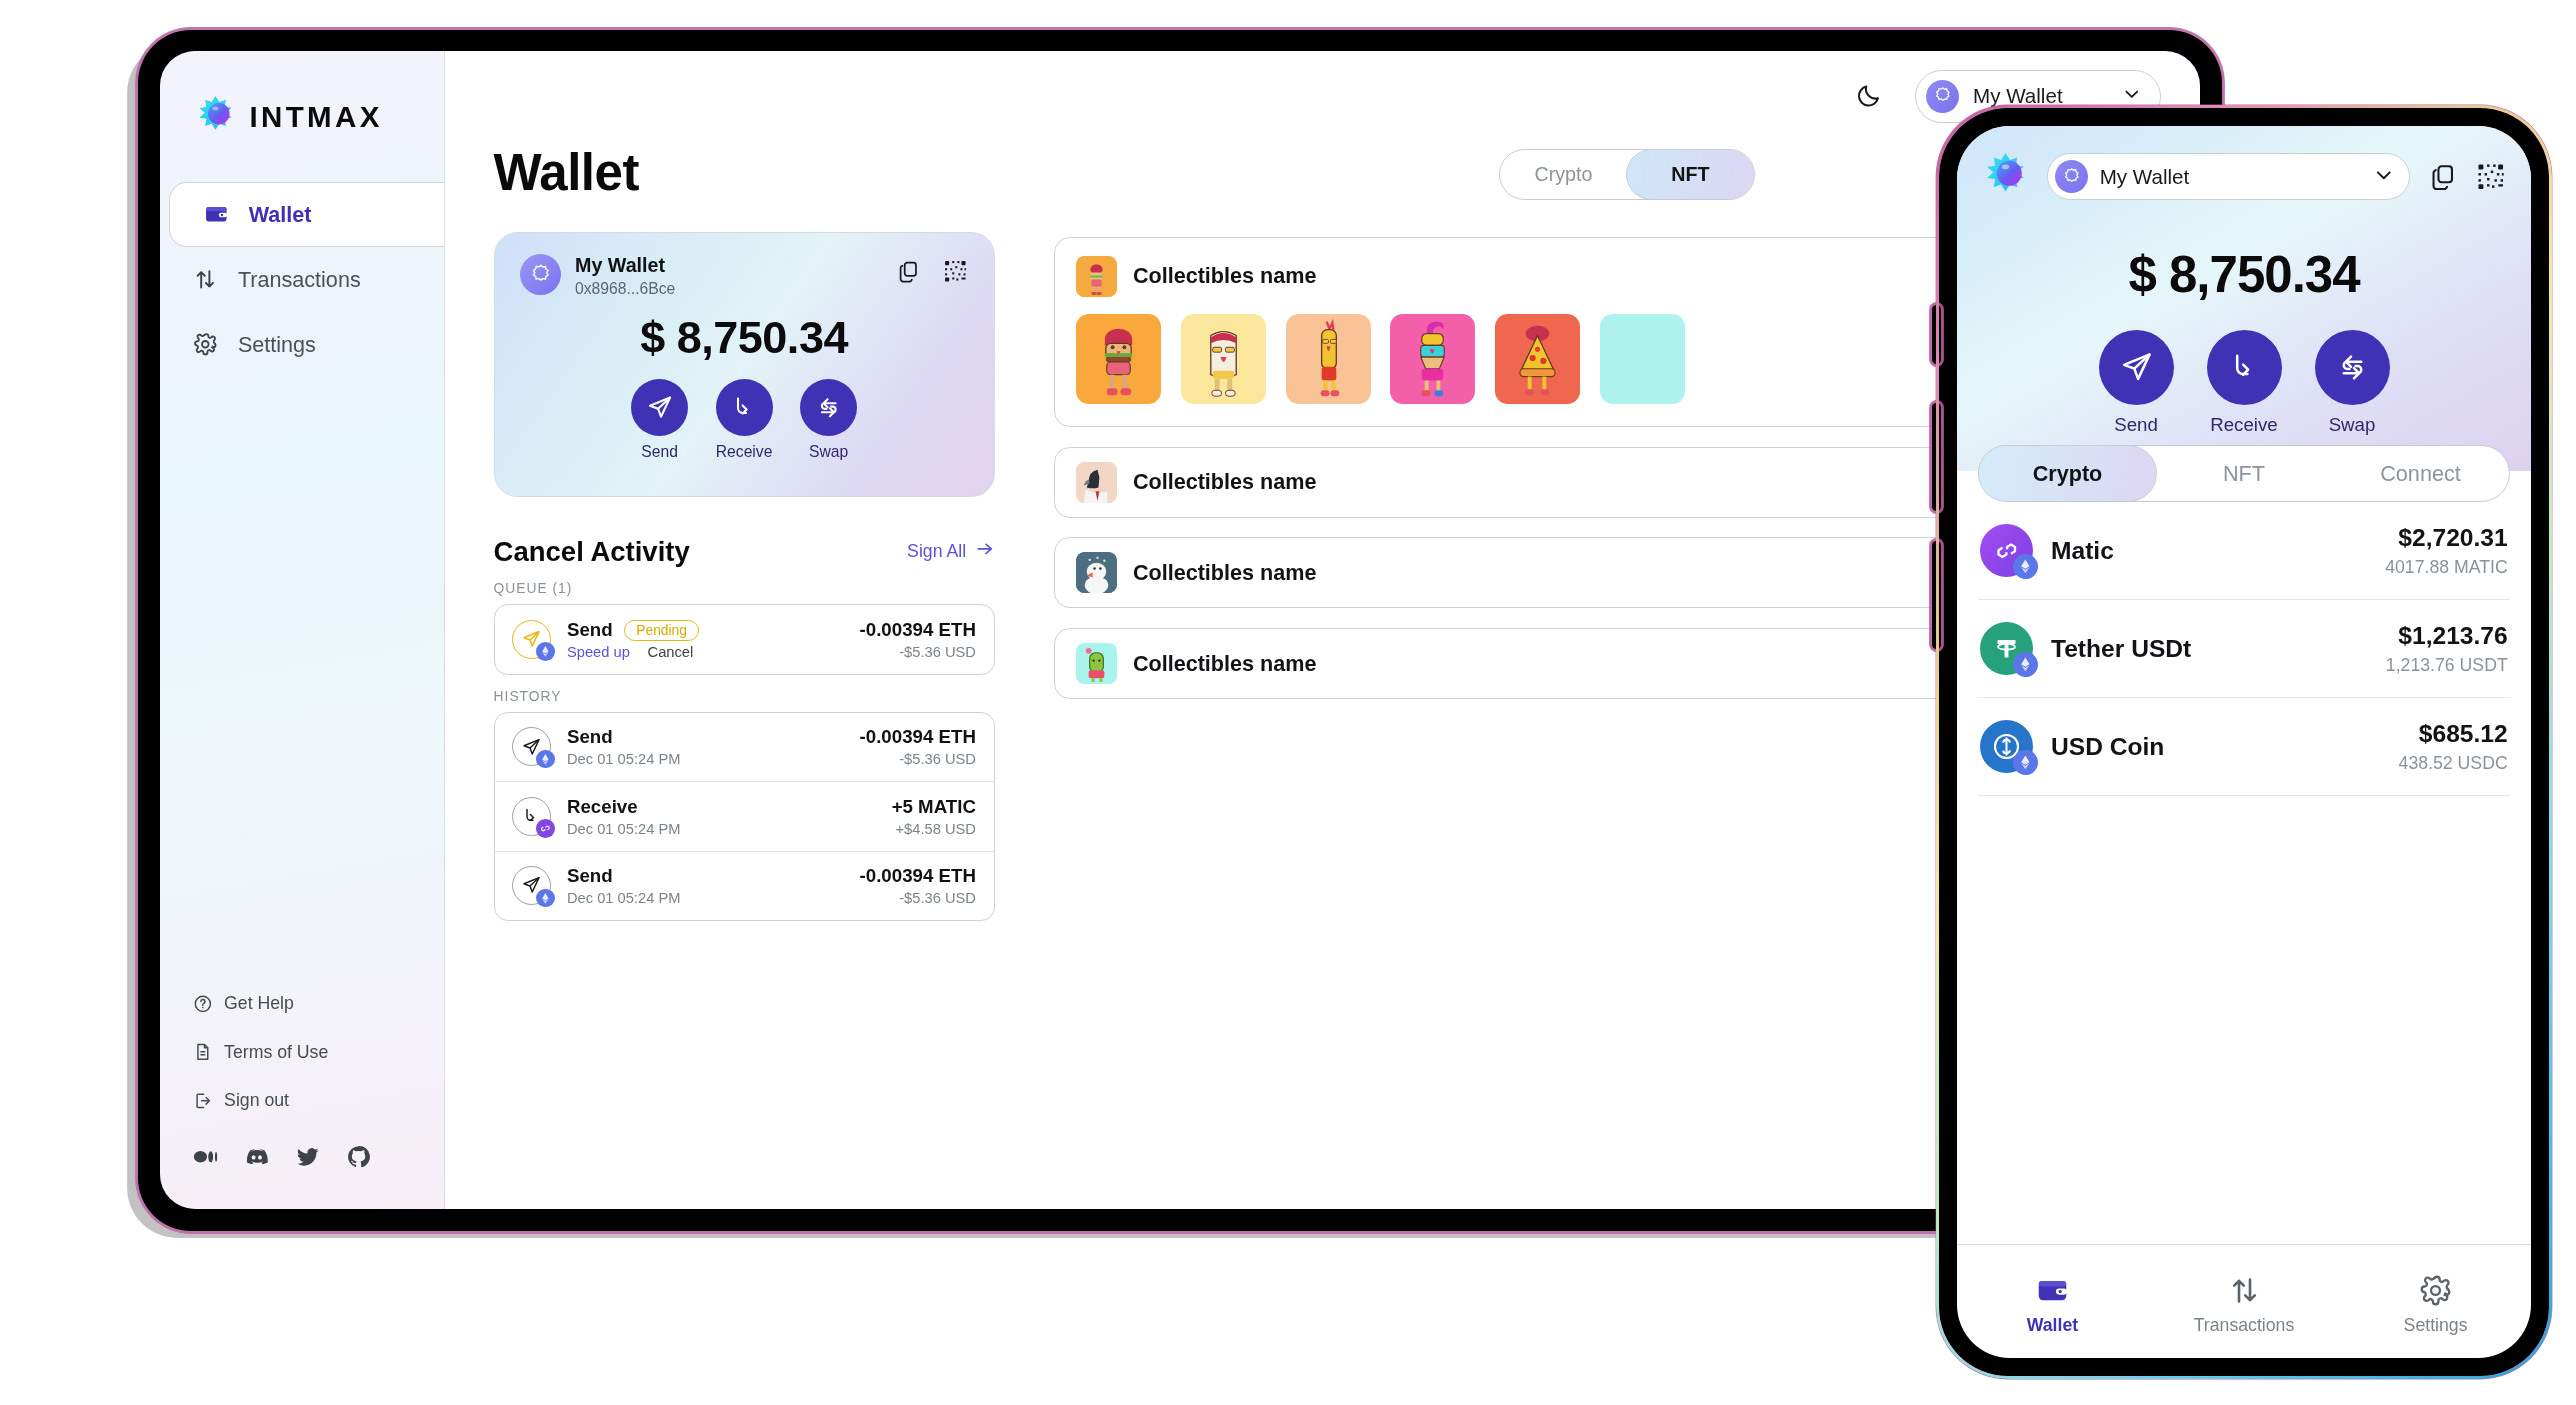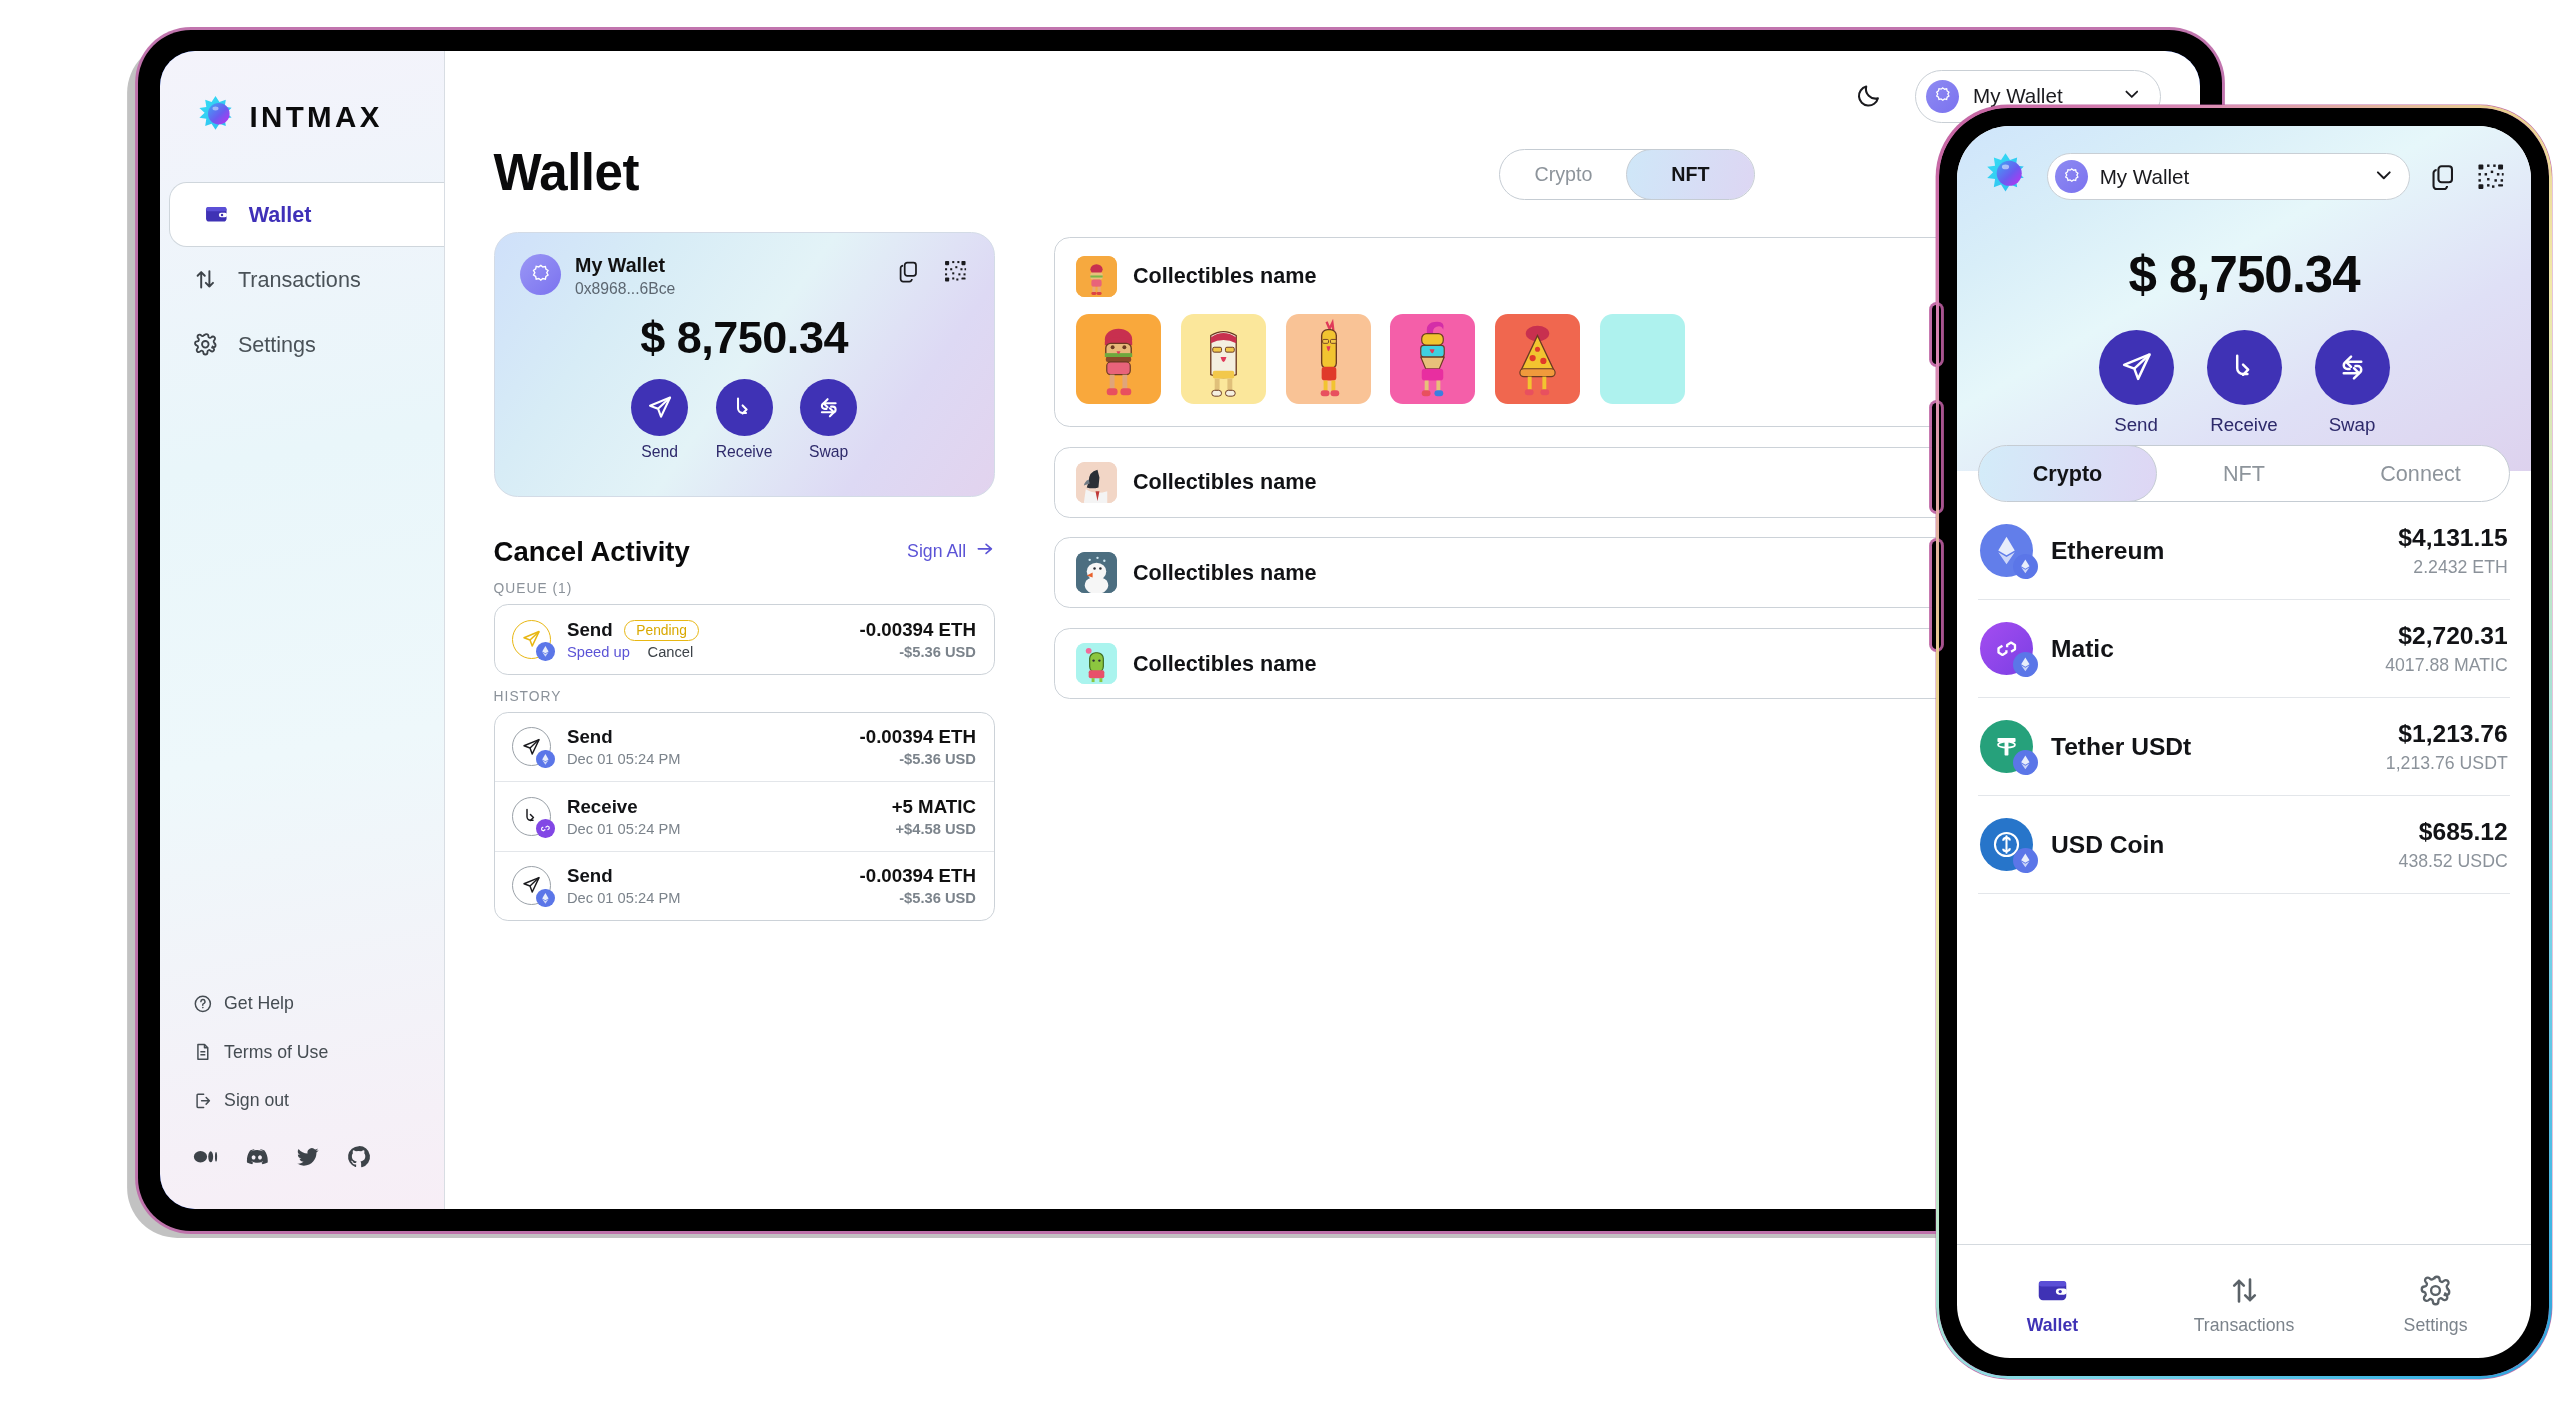--- a/index.html
+++ b/index.html
@@ -135,21 +135,21 @@
   .tx-title-line { display: flex; align-items: center; gap: 11.8px; }
   .tx-title { font-size: 18.7px; font-weight: 700; color: #121316; }
   .badge-pending { border: 1px solid #e8b713; color: #d9a800; border-radius: 982px;
     font-size: 13.8px; padding: 2px 10.8px; }
   .tx-sub { font-size: 14.7px; color: #7b838b; margin-top: 2.9px; }
   .tx-links { display: flex; gap: 17.7px; margin-top: 3px; }
   .tx-link { font-size: 14.7px; color: #5b53d6; cursor: pointer; }
   .tx-link.plain { color: #3d4349; }
   .tx-right { text-align: right; }
   .tx-amount { font-size: 18.7px; font-weight: 700; color: #111; }
-  .tx-usd { font-size: 14.7px; color: #7b838b; margin-top: 2.9px; font-weight: bold; }
+  .tx-usd { font-size: 14.7px; color: #7b838b; margin-top: 2.9px; }
 
   
   .col-right { flex: 1; padding-top: 7.9px; }
   .seg-wrap { display: flex; justify-content: center; }
   .segmented { display: flex; border: 1px solid #c5ccd3; border-radius: 982px; overflow: hidden;
     height: 51px; width: 256px; background:#fff; }
   .seg { flex: 1; display: flex; align-items: center; justify-content: center;
     font-size: 19.7px; color: #8d949b; cursor: pointer; }
   .seg.active { background: linear-gradient(100deg,#cfe7f8,#ddd6f3); color: #121316; font-weight: 700;
     border-radius: 982px; border:1px solid #c5ccd3; margin:-1px; }
@@ -835,41 +835,20 @@
 
       <div class="ph-tabs-wrap">
         <div class="ph-tabs">
           <div class="ph-tab active">Crypto</div>
           <div class="ph-tab">NFT</div>
           <div class="ph-tab">Connect</div>
         </div>
       </div>
 
       <div class="ph-list">
-        <div class="ph-token">
-          <span class="ph-token-ico">
-            <span class="ph-token-circle" style="background:#627eea">
-              <svg viewBox="0 0 24 24" width="33" height="33" fill="#e8edfb">
-                  <path d="M12 2l6 10-6 3.5L6 12z"></path>
-                  <path d="M12 16.8L18 13.2 12 22 6 13.2z" opacity="0.8"></path>
-                </svg>
-            </span>
-            <span class="ph-token-chain">
-              <svg viewBox="0 0 24 24" width="16.7" height="16.7" fill="#e8edfb">
-                  <path d="M12 2l6 10-6 3.5L6 12z"></path>
-                  <path d="M12 16.8L18 13.2 12 22 6 13.2z" opacity="0.8"></path>
-                </svg>
-            </span>
-          </span>
-          <span class="ph-token-name">Ethereum</span>
-          <span class="ph-token-right">
-            <div class="ph-token-usd">$4,131.15</div>
-            <div class="ph-token-amt">2.2432 ETH</div>
-          </span>
-        </div>
 
         <div class="ph-token">
           <span class="ph-token-ico">
             <span class="ph-token-circle" style="background:linear-gradient(135deg,#a44df0,#7b3fe4)">
               <svg viewBox="0 0 24 24" width="29.5" height="29.5" fill="none" stroke="#fff" stroke-width="1.9" stroke-linejoin="round">
                 <path d="M8.5 9.6l-3.2 1.9v3.6l3.2 1.9 3.2-1.9v-1.8"></path>
                   <path d="M15.5 14.4l3.2-1.9V8.9l-3.2-1.9-3.2 1.9v1.8"></path>
               </svg>
             </span>
             <span class="ph-token-chain">

